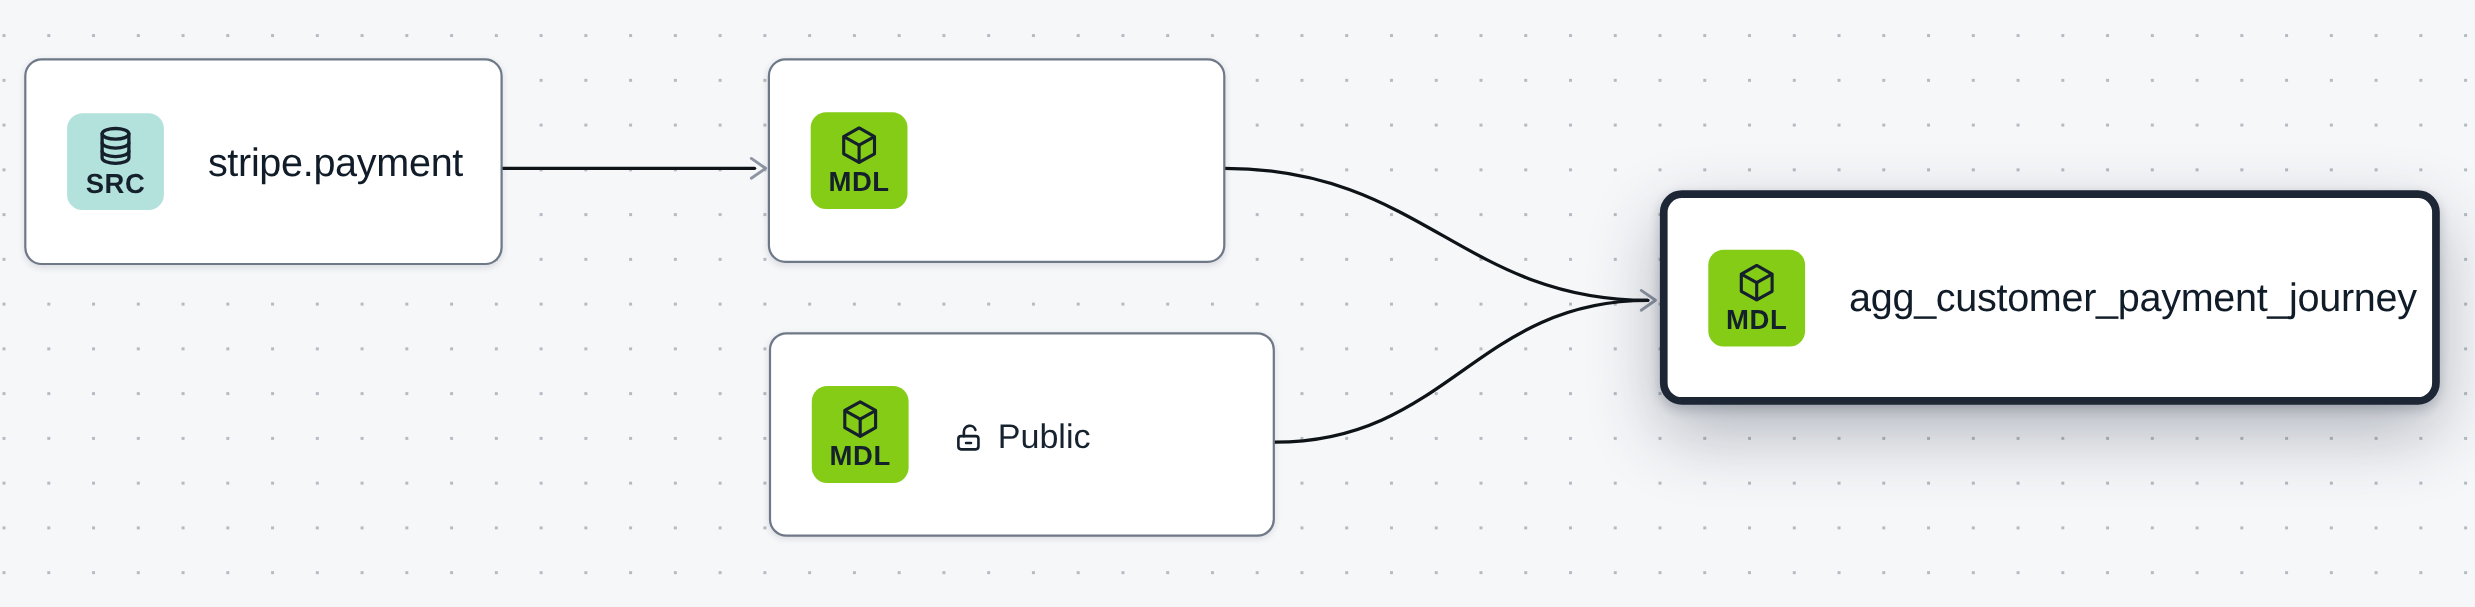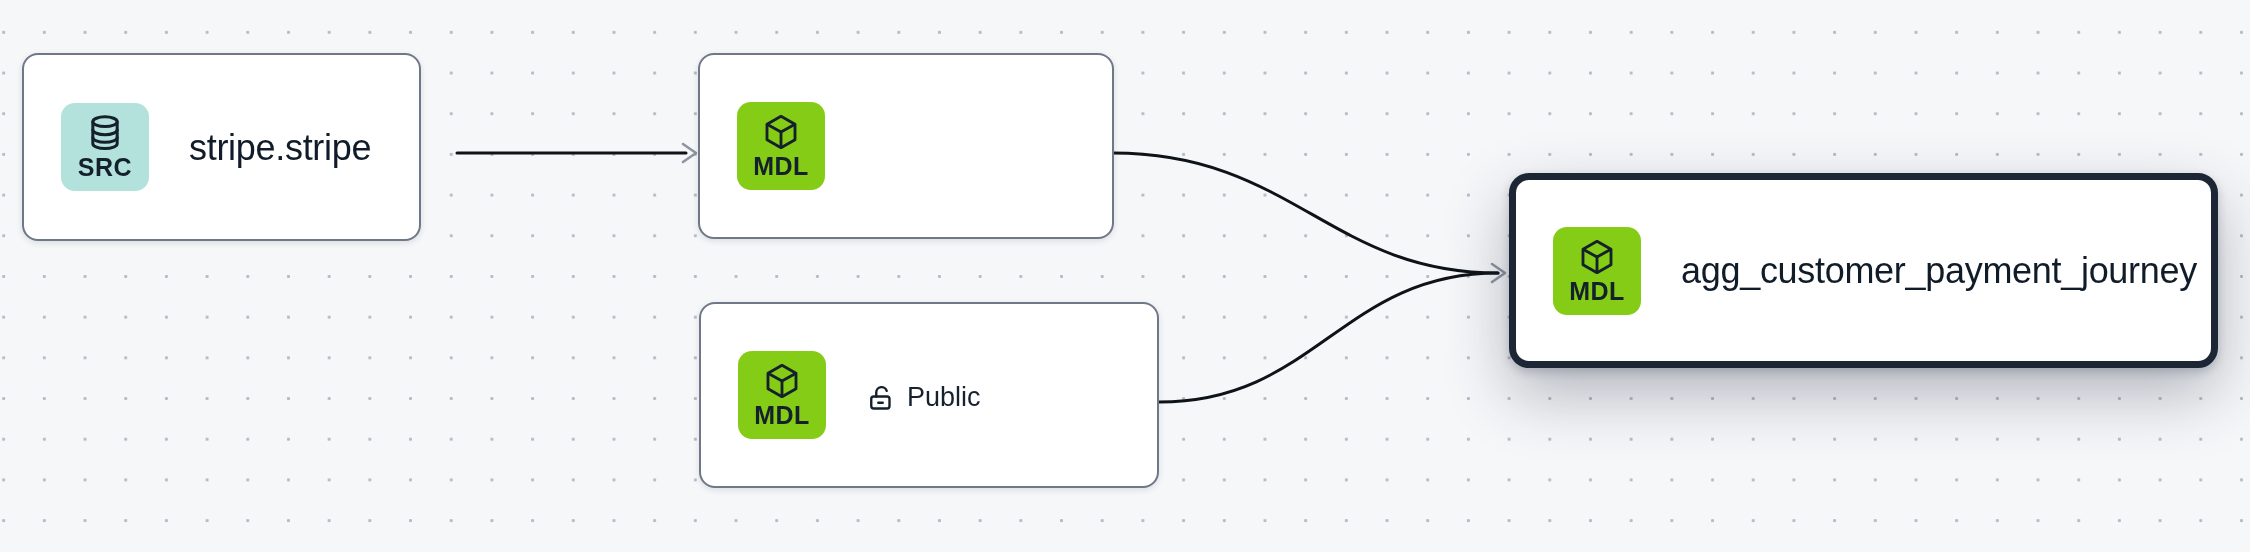--- a/index.html
+++ b/index.html
@@ -35,52 +35,52 @@
     width:88px;height:88px;border-radius:14px;flex:none;
     display:flex;flex-direction:column;align-items:center;justify-content:center;gap:1px;
   }
   .badge.src{background:#b3e1dc;}
   .badge.mdl{background:#84cc16;}
   .badge svg{width:40px;height:40px;display:block;}
   .blabel{font-size:25px;font-weight:600;color:#15202d;line-height:1.05;letter-spacing:.5px;}
 
   .textcol{display:flex;flex-direction:column;justify-content:center;}
   .title{font-size:36px;letter-spacing:-.3px;color:#111c29;white-space:nowrap;line-height:1.25;}
-  .subtitle{display:flex;align-items:center;gap:11px;font-size:27px;color:#16222f;margin-top:5px;line-height:1.1;}
+  .subtitle{display:flex;align-items:center;gap:11px;font-size:31px;color:#16222f;margin-top:5px;line-height:1.1;}
   .subtitle svg{width:30px;height:30px;display:block;flex:none;}
 
   .icon-ink{stroke:#15202d;fill:none;stroke-linecap:round;stroke-linejoin:round;}
 </style>
 </head>
 <body>
 
 <div id="canvas">
 
   <svg class="edge-layer" width="2250" height="552" viewBox="0 0 2250 552">
     <path class="edge-path" d="M457 153 H686"></path>
     <path class="edge-path" d="M1113 153 C1292 153 1330 273 1498 273"></path>
     <path class="edge-path" d="M1159 402 C1316 402 1342 273 1498 273"></path>
     <polyline class="arrowhead" points="683,144 696,153 683,162"></polyline>
     <polyline class="arrowhead" points="1492,264 1505,273 1492,282"></polyline>
   </svg>
 
-  <div class="node" style="left:22px;top:53px;width:399px;height:188px;">
+  <div class="node" style="left:22px;top:53px;width:435px;height:188px;">
     <div class="badge src">
       <svg viewBox="0 0 24 24">
         <g class="icon-ink" stroke-width="1.8">
           <ellipse cx="12" cy="5.2" rx="7.3" ry="2.9"></ellipse>
           <path d="M4.7 5.2 V18.4 C4.7 20 8 21.3 12 21.3 S19.3 20 19.3 18.4 V5.2"></path>
           <path d="M4.7 10.1 C4.7 11.7 8 13 12 13 S19.3 11.7 19.3 10.1"></path>
           <path d="M4.7 14.7 C4.7 16.3 8 17.6 12 17.6 S19.3 16.3 19.3 14.7"></path>
         </g>
       </svg>
       <span class="blabel">SRC</span>
     </div>
     <div class="textcol">
-      <div class="title">stripe.stripe</div>
+      <div class="title">stripe.payment</div>
     </div>
   </div>
 
   <div class="node" style="left:698px;top:53px;width:416px;height:186px;">
     <div class="badge mdl">
       <svg viewBox="0 0 24 24">
         <g class="icon-ink" stroke-width="1.7">
           <path d="M12 2.6 L20.4 7.3 V16.7 L12 21.4 L3.6 16.7 V7.3 Z"></path>
           <path d="M3.9 7.5 L12 12 L20.1 7.5"></path>
           <path d="M12 12 V21.1"></path>

